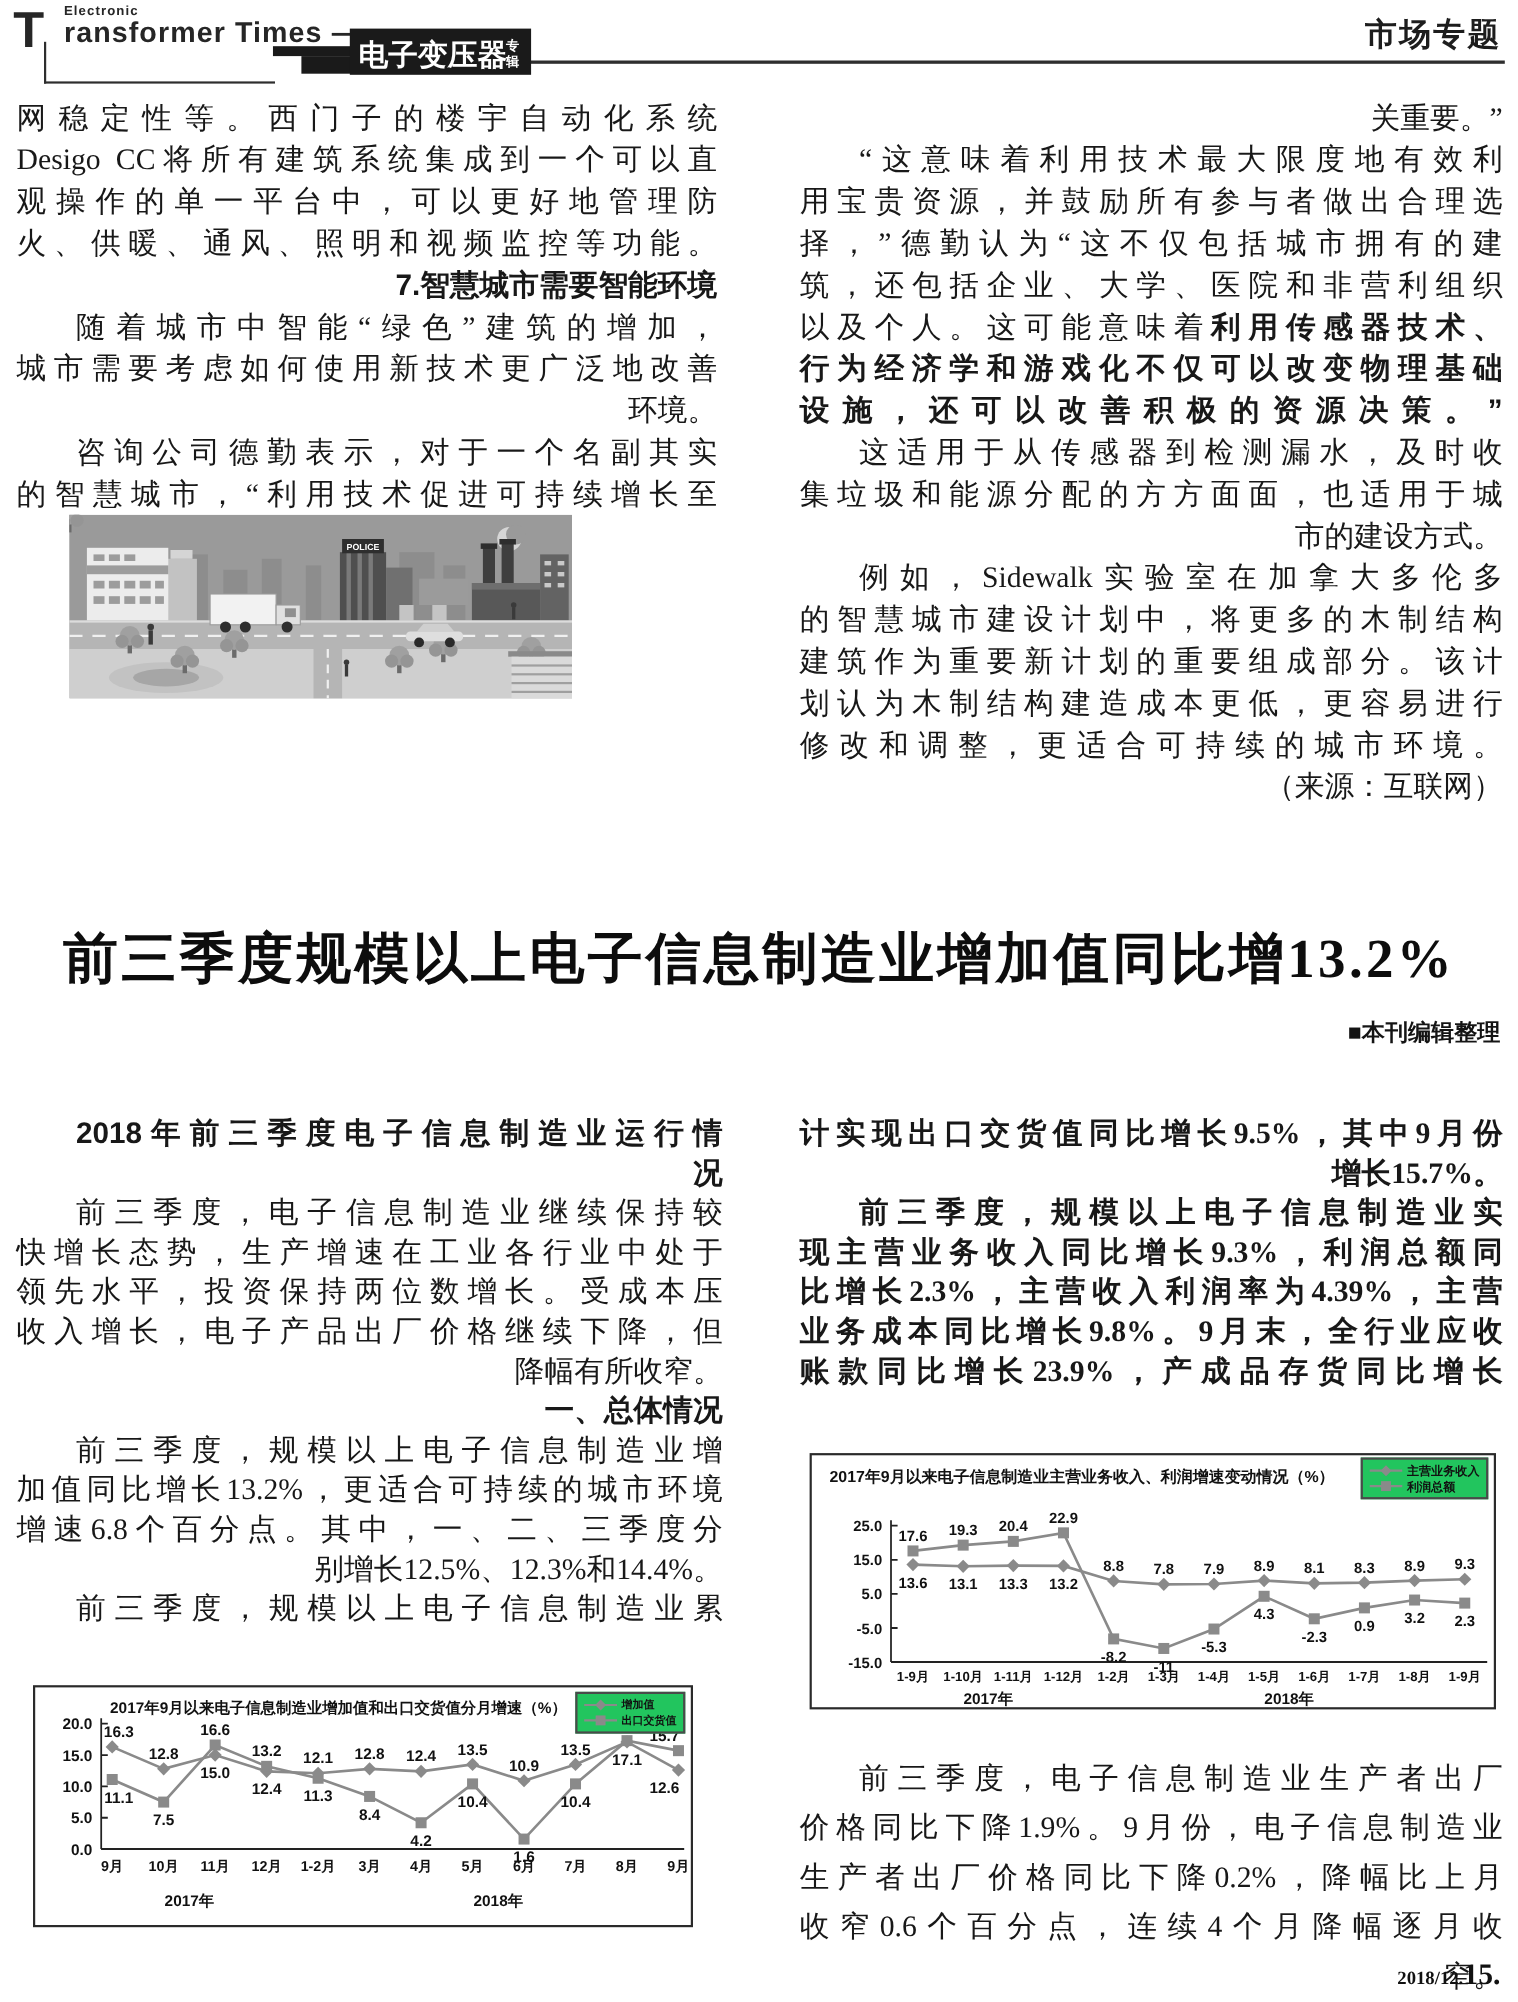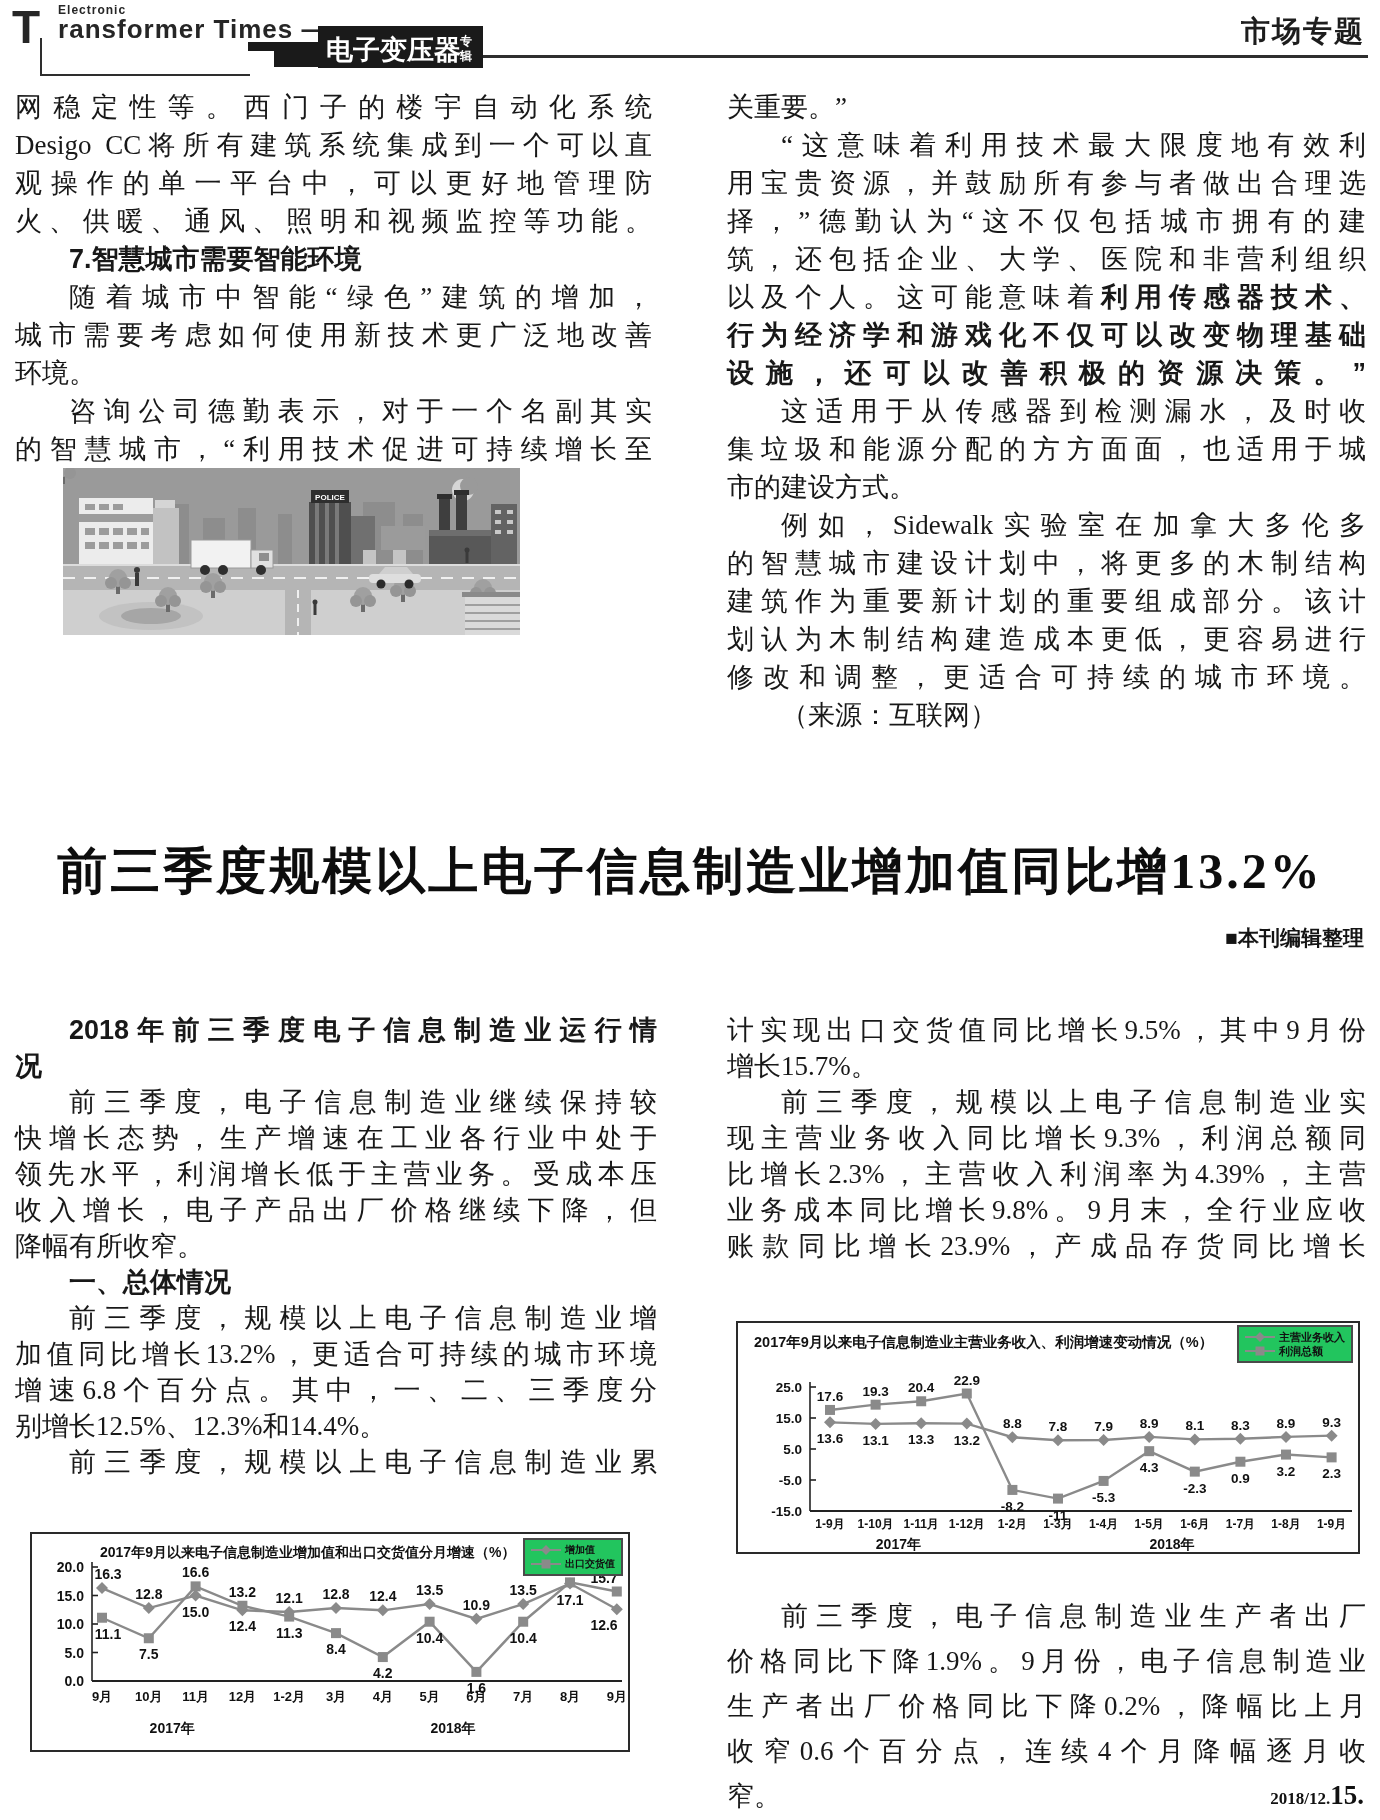--- a/index.html
+++ b/index.html
@@ -14,21 +14,21 @@
   .hline{position:absolute;background:#2e2e2e;}
   #section-label{position:absolute;right:15px;top:12px;font-family:"Liberation Sans",sans-serif;
         font-weight:900;font-size:29px;letter-spacing:2px;color:#1d1d1d;}
   
   .col{position:absolute;font-size:27px;letter-spacing:0px;color:#181818;}
   .line{white-space:nowrap;overflow:visible;}
   .lh38 .line{height:38px;line-height:38px;}
   .lh36 .line{height:36px;line-height:36px;}
   .lh45 .line{height:45px;line-height:45px;}
   .line.j{text-align:justify;text-align-last:justify;white-space:normal;}
-  .line.e{text-align:left;}
+  .line.e{text-align:right;}
   .line.i2{text-indent:2em;}
   .line.h{font-family:"Liberation Sans","DejaVu Sans",sans-serif;font-weight:bold;}
   .bold-run{font-family:"Liberation Sans","DejaVu Sans",sans-serif;font-weight:bold;}
   
   #a2-title{position:absolute;left:0;top:838px;width:1380px;text-align:center;
         font-weight:900;font-size:50px;letter-spacing:3px;color:#0d0d0d;
         font-family:"Liberation Serif","DejaVu Serif",serif;}
   #a2-byline{position:absolute;right:16px;top:924px;font-size:21px;font-weight:bold;color:#141414;}
   
   .chart-box{position:absolute;border:2px solid #2a2a2a;background:#fff;}
@@ -248,31 +248,31 @@
   </svg>
 
   <div id="a2-title">前三季度规模以上电子信息制造业增加值同比增13.2%</div>
   <div id="a2-byline">■本刊编辑整理</div>
 
   <div class="col lh36" style="left:15px;top:1012px;width:642px;">
       <div class="line h j i2"><span>2018年前三季度电子信息制造业运行情</span></div>
       <div class="line h e"><span>况</span></div>
       <div class="line j i2"><span>前三季度，电子信息制造业继续保持较</span></div>
       <div class="line j"><span>快增长态势，生产增速在工业各行业中处于</span></div>
-      <div class="line j"><span>领先水平，利润增长低于主营业务。受成本压</span></div>
+      <div class="line j"><span>领先水平，投资保持两位数增长。受成本压</span></div>
       <div class="line j"><span>收入增长，电子产品出厂价格继续下降，但</span></div>
       <div class="line e"><span>降幅有所收窄。</span></div>
       <div class="line h i2 e"><span>一、总体情况</span></div>
       <div class="line j i2"><span>前三季度，规模以上电子信息制造业增</span></div>
       <div class="line j"><span>加值同比增长13.2%，更适合可持续的城市环境</span></div>
       <div class="line j"><span>增速6.8个百分点。其中，一、二、三季度分</span></div>
       <div class="line e"><span>别增长12.5%、12.3%和14.4%。</span></div>
       <div class="line j i2"><span>前三季度，规模以上电子信息制造业累</span></div>
     </div>
-  <div class="col lh36" style="left:727px;top:1012px;width:639px;">
+  <div class="col lh36" style="left:727px;top:1012px;width:639px;font-weight:bold;">
       <div class="line j"><span>计实现出口交货值同比增长9.5%，其中9月份</span></div>
       <div class="line e"><span>增长15.7%。</span></div>
       <div class="line j i2"><span>前三季度，规模以上电子信息制造业实</span></div>
       <div class="line j"><span>现主营业务收入同比增长9.3%，利润总额同</span></div>
       <div class="line j"><span>比增长2.3%，主营收入利润率为4.39%，主营</span></div>
       <div class="line j"><span>业务成本同比增长9.8%。9月末，全行业应收</span></div>
       <div class="line j"><span>账款同比增长23.9%，产成品存货同比增长</span></div>
     </div>
 
   <div id="chart1" class="chart-box" style="left:30px;top:1532px;width:596px;height:216px;">

